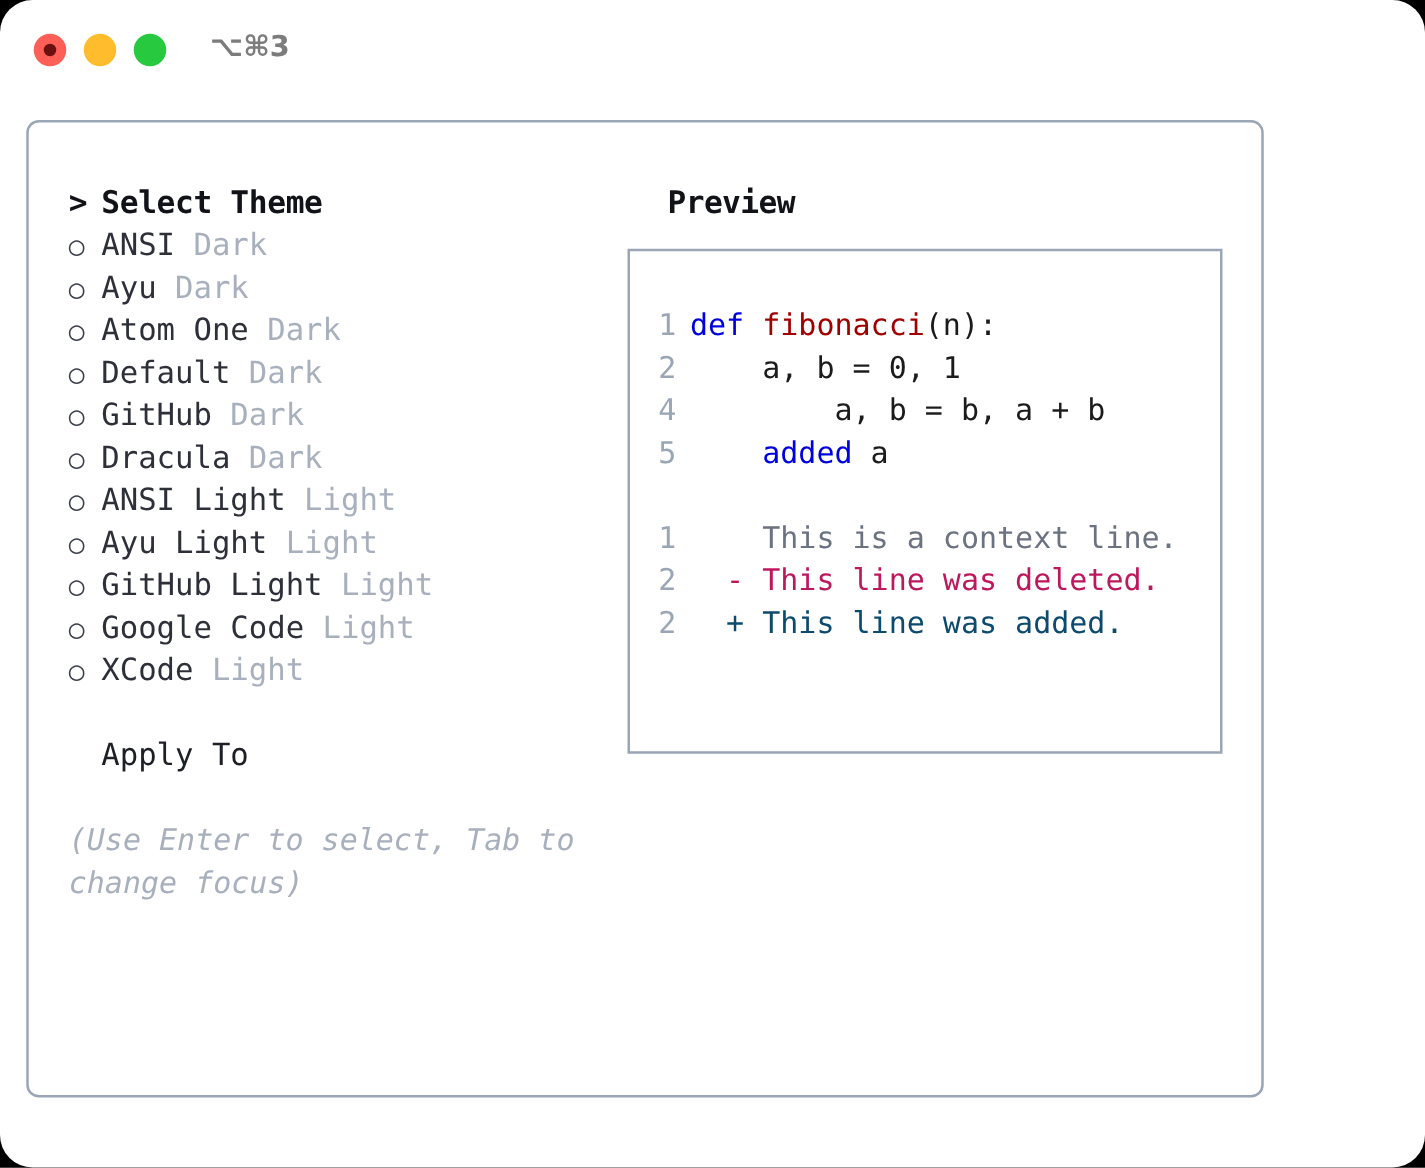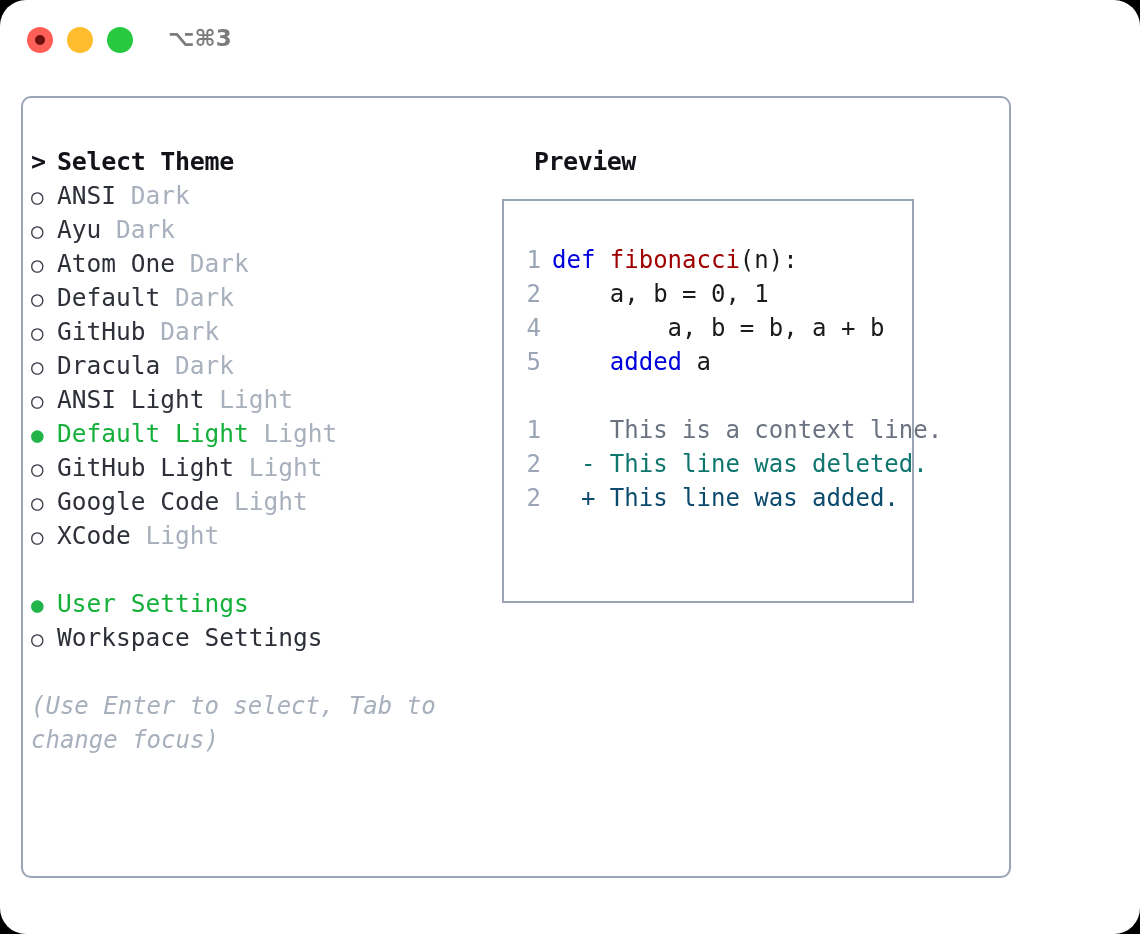--- a/index.html
+++ b/index.html
@@ -67,21 +67,21 @@
     height: 782px;
     border: 2px solid #9aa5b6;
     border-radius: 10px;
     box-sizing: border-box;
     background: #ffffff;
   }
 
   
   #theme-col {
     position: absolute;
-    left: 8px;
+    left: 32px;
     top: 47px;
     width: 450px;
   }
   .row {
     height: 34px;
     line-height: 34px;
     font-size: 24.5px;
     white-space: nowrap;
     color: #2d3038;
   }
@@ -131,21 +131,21 @@
   #preview-title {
     font-size: 25px;
     line-height: 34px;
     color: #111318;
     font-weight: bold;
     letter-spacing: -0.5px;
     margin-left: 32px;
   }
   #code-box {
     margin-top: 20px;
-    width: 412px;
+    width: 476px;
     height: 404px;
     border: 2px solid #9aa5b6;
     box-sizing: border-box;
     background: #ffffff;
     position: relative;
   }
   #code-inner {
     position: absolute;
     left: 11px;
     top: 42px;
@@ -161,21 +161,21 @@
     display: inline-block;
     width: 26px;
     text-align: right;
     color: #9aa5b6;
   }
   .ctext { margin-left: 11px; }
   .kw   { color: #0000dd; }
   .fn   { color: #a00000; }
   .pl   { color: #1b1b1b; }
   .ctxt { color: #6b7280; }
-  .del  { color: #0f766e; }
+  .del  { color: #be185d; }
   .add  { color: #0c4a6e; }
 </style>
 </head>
 <body>
 
 <div id="window">
 
   <div id="titlebar">
     <div class="traffic-light" id="tl-close"></div>
     <div id="tl-close-dot"></div>
@@ -193,33 +193,30 @@
       </div>
 
       <div id="theme-list">
           <div class="row"><span class="bullet off">○</span><span class="tname">ANSI</span><span class="ttag"> Dark</span></div>
           <div class="row"><span class="bullet off">○</span><span class="tname">Ayu</span><span class="ttag"> Dark</span></div>
           <div class="row"><span class="bullet off">○</span><span class="tname">Atom One</span><span class="ttag"> Dark</span></div>
           <div class="row"><span class="bullet off">○</span><span class="tname">Default</span><span class="ttag"> Dark</span></div>
           <div class="row"><span class="bullet off">○</span><span class="tname">GitHub</span><span class="ttag"> Dark</span></div>
           <div class="row"><span class="bullet off">○</span><span class="tname">Dracula</span><span class="ttag"> Dark</span></div>
           <div class="row"><span class="bullet off">○</span><span class="tname">ANSI Light</span><span class="ttag"> Light</span></div>
-          <div class="row"><span class="bullet on">●</span><span class="tname sel">Default Light</span><span class="ttag"> Light</span></div>
+          <div class="row"><span class="bullet off">○</span><span class="tname">Ayu Light</span><span class="ttag"> Light</span></div>
           <div class="row"><span class="bullet off">○</span><span class="tname">GitHub Light</span><span class="ttag"> Light</span></div>
           <div class="row"><span class="bullet off">○</span><span class="tname">Google Code</span><span class="ttag"> Light</span></div>
           <div class="row"><span class="bullet off">○</span><span class="tname">XCode</span><span class="ttag"> Light</span></div>
         </div>
 
       <div class="spacer"></div>
 
-
-      <div id="apply-list">
-          <div class="row"><span class="bullet on">●</span><span class="tname sel">User Settings</span></div>
-          <div class="row"><span class="bullet off">○</span><span class="tname">Workspace Settings</span></div>
-        </div>
+      <div class="plain-head">Apply To</div>
+
 
       <div id="hint">(Use Enter to select, Tab to change focus)</div>
     </div>
 
     <div id="preview-col">
       <div id="preview-title">Preview</div>
       <div id="code-box">
         <div id="code-inner">
           <div id="code-lines">
               <div class="cline"><span class="lnum">1</span><span class="ctext"><span class="kw">def </span><span class="fn">fibonacci</span><span class="pl">(n):</span></span></div>

